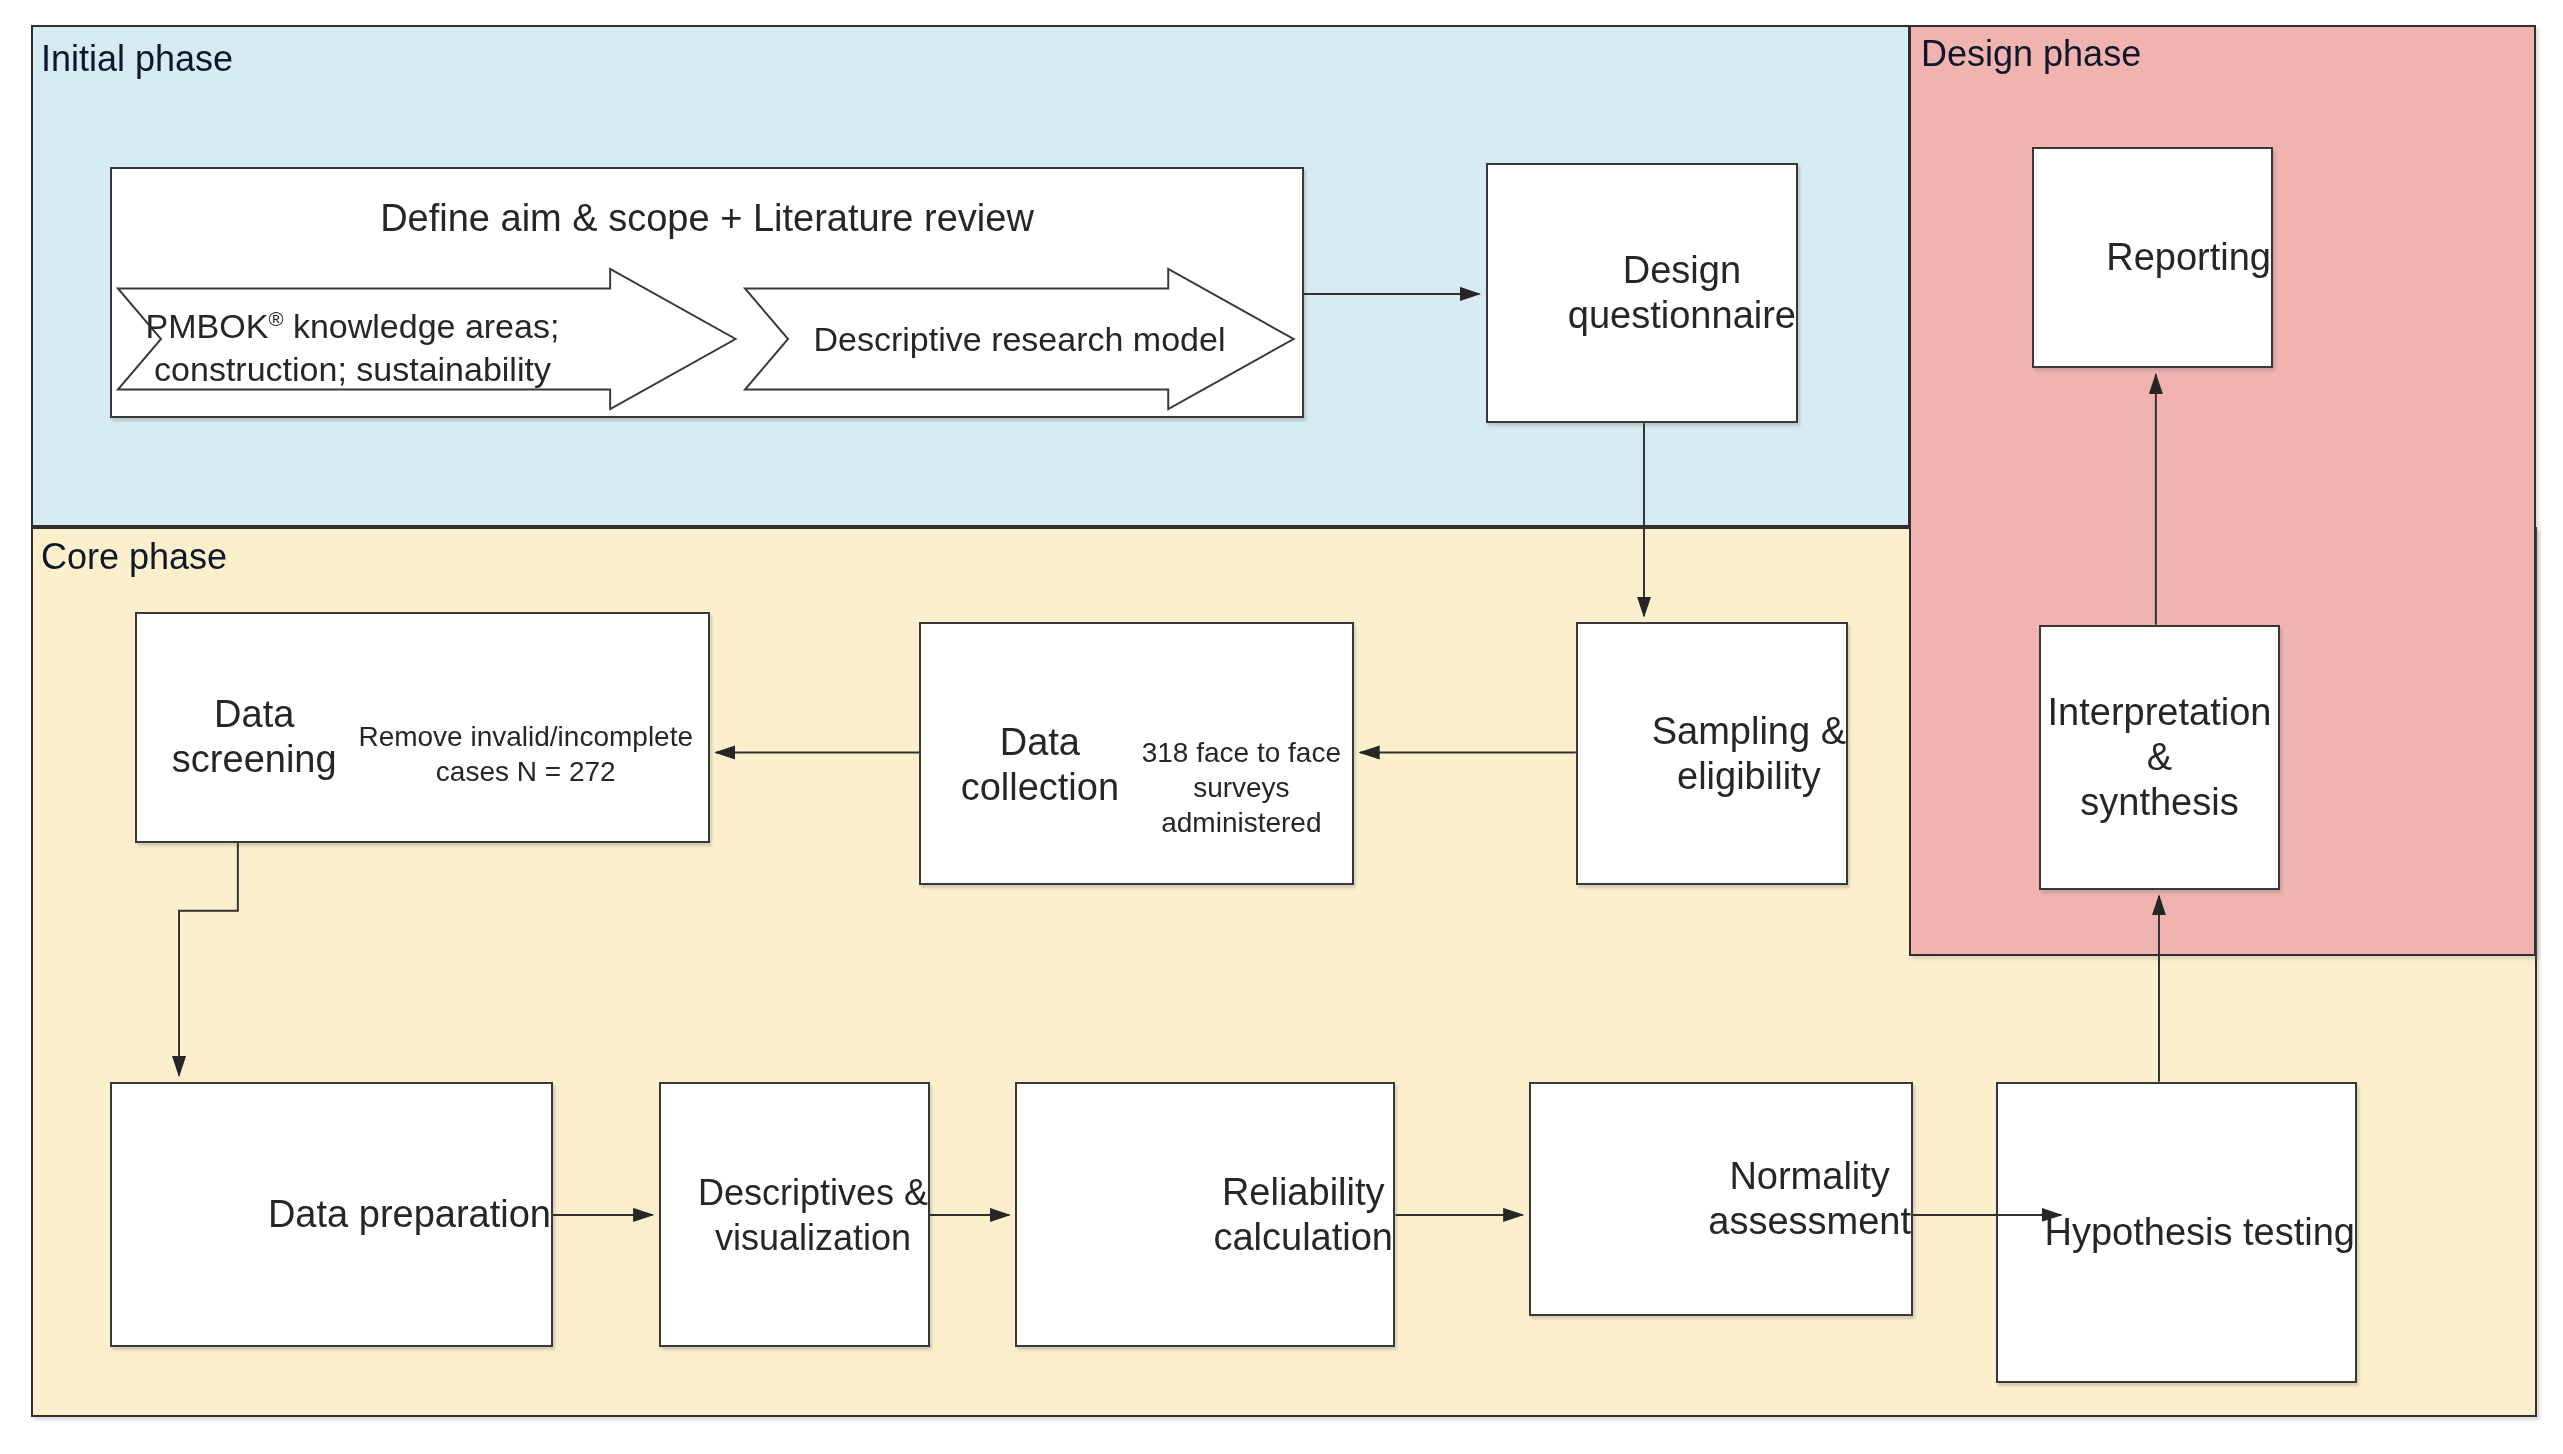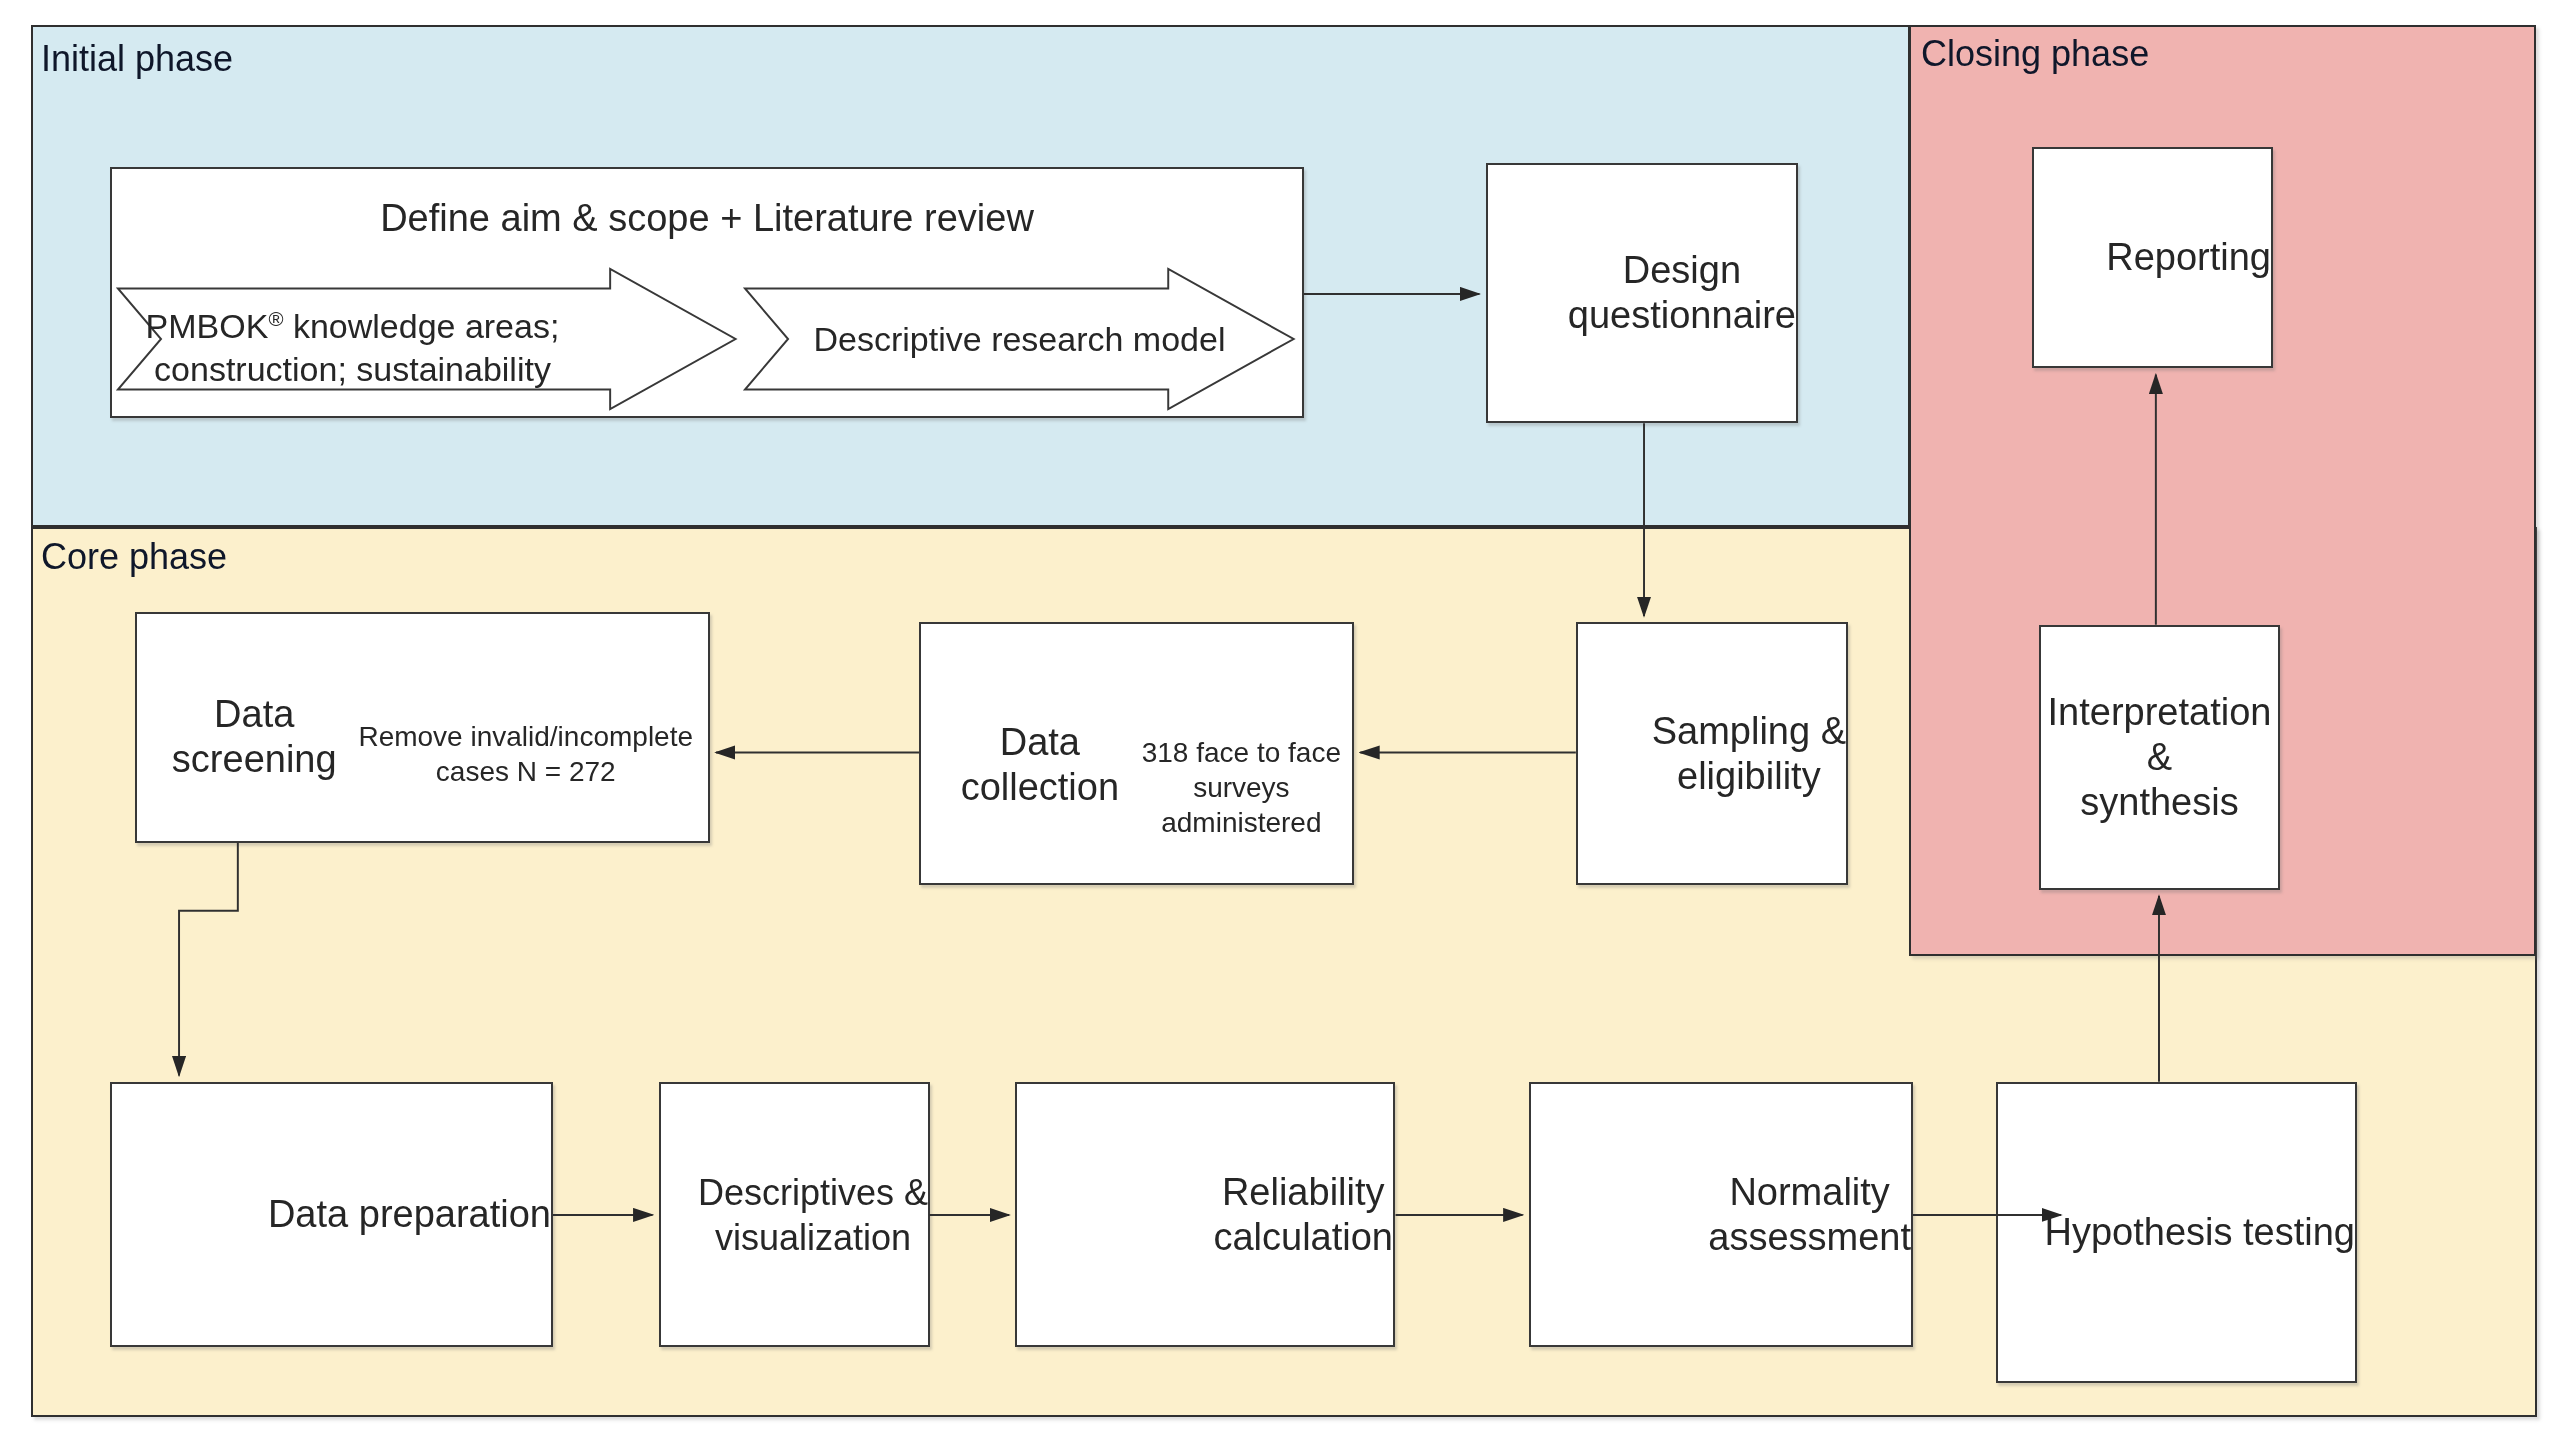--- a/index.html
+++ b/index.html
@@ -86,21 +86,21 @@
 <body>
 
 <div id="stage">
 
   <div class="phase" style="left:31px;top:25px;width:1879px;height:502px;background:var(--initial-fill);"></div>
   <div class="phase" style="left:31px;top:527px;width:2506px;height:890px;background:var(--core-fill);"></div>
   <div class="phase" style="left:1909px;top:25px;width:627px;height:931px;background:var(--closing-fill);"></div>
 
   <div class="phase-label" style="left:41px;top:38px;">Initial phase</div>
   <div class="phase-label" style="left:41px;top:536px;">Core phase</div>
-  <div class="phase-label" style="left:1921px;top:33px;">Closing phase</div>
+  <div class="phase-label" style="left:1921px;top:33px;">Design phase</div>
 
   <div class="pbox" style="left:110px;top:167px;width:1194px;height:251px;"></div>
   <div id="define-title">Define aim &amp; scope + Literature review</div>
 
   <div class="chevron-text" style="left:133px;top:298px;width:439px;">
     <div><span>PMBOK</span><sup style="font-size:20.4px;">®</sup><span> knowledge areas;</span></div>
     <div>construction; sustainability</div>
   </div>
   <div class="chevron-text" style="left:800px;top:318px;width:439px;">Descriptive research model</div>
 
@@ -129,21 +129,21 @@
     <div class="box-label">Data preparation</div>
   </div>
   <div class="pbox" style="left:659px;top:1082px;width:271px;height:265px;">
     <div class="box-label" style="font-size:36px;">Descriptives &amp;
 visualization</div>
   </div>
   <div class="pbox" style="left:1015px;top:1082px;width:380px;height:265px;">
     <div class="box-label">Reliability
 calculation</div>
   </div>
-  <div class="pbox" style="left:1529px;top:1082px;width:384px;height:265px;">
+  <div class="pbox" style="left:1529px;top:1082px;width:384px;height:234px;">
     <div class="box-label">Normality
 assessment</div>
   </div>
   <div class="pbox" style="left:1996px;top:1082px;width:361px;height:301px;">
     <div class="box-label">Hypothesis testing</div>
   </div>
 
   <div class="pbox" style="left:2039px;top:625px;width:241px;height:265px;">
     <div class="box-label">Interpretation &amp;
 synthesis</div>

